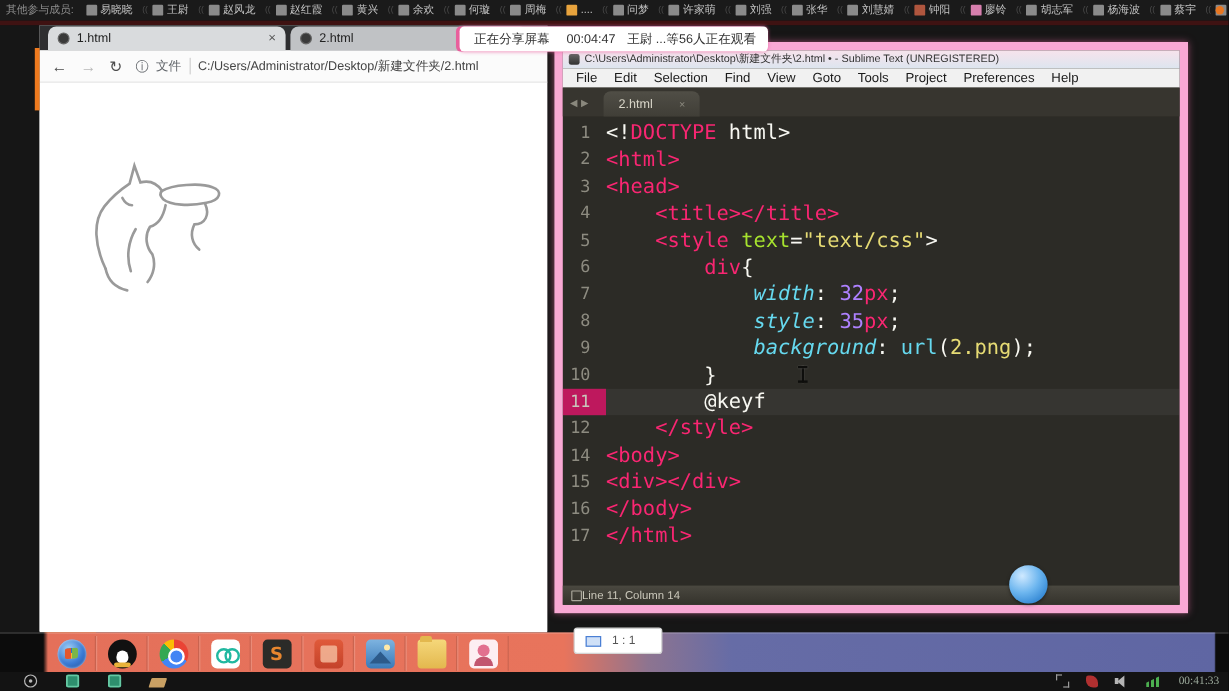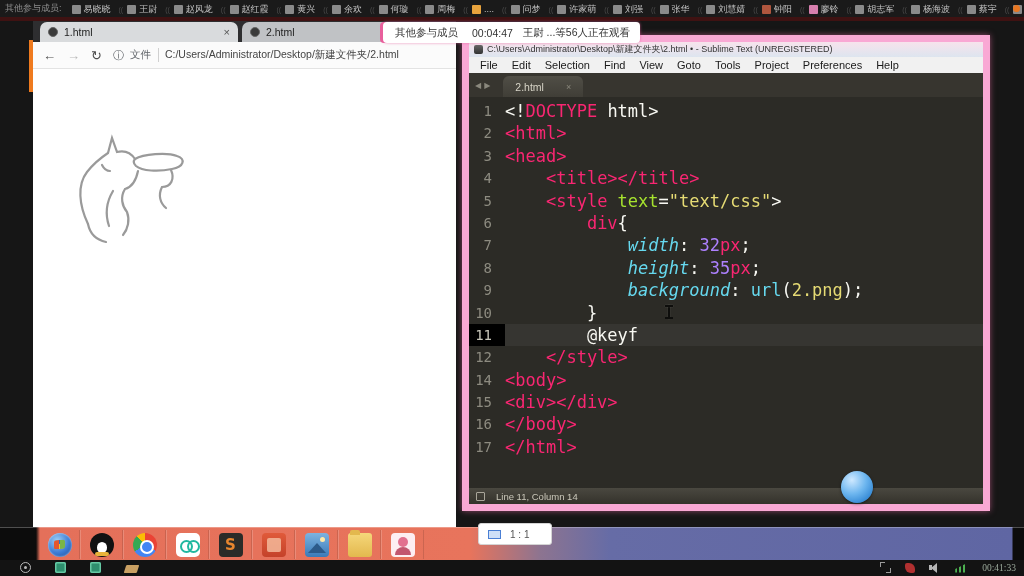--- a/index.html
+++ b/index.html
@@ -68,27 +68,27 @@
     letter-spacing:3px; }
   #st-tab { height:21px; background:linear-gradient(#504e46,#403e37); border-radius:6px 6px 0 0;
     display:flex; align-items:center; gap:22px; padding:0 12px; font-size:10.5px; color:#d8d5c8; }
   #st-tab-close { color:#8a887d; font-size:9px; }
   #st-editor { flex:1; position:relative; padding-top:3px; overflow:hidden;
     font-family:"DejaVu Sans Mono",monospace; font-size:17px; }
   .cl { display:flex; height:22.4px; line-height:22.4px; }
   .cl.current { background:rgba(255,255,255,.05); }
   .ln { width:36px; flex:none; text-align:right; padding-right:13px; color:#8d8b80;
     font-size:14px; }
-  .cl.current .ln { color:#c9c7bb; background:#000000; }
+  .cl.current .ln { color:#c9c7bb; background:#be185d; }
   .code-text { white-space:pre; }
   .tk-w { color:#f8f8f2; } .tk-p { color:#f92672; } .tk-g { color:#a6e22e; }
   .tk-y { color:#e6db74; } .tk-u { color:#ae81ff; }
   .tk-c { color:#66d9ef; font-style:italic; } .tk-ci { color:#66d9ef; }
   #st-statusbar { height:16px; background:linear-gradient(#4a4840,#34322b); display:flex;
-    align-items:center; gap:11px; padding:0 7px; flex:none; }
+    align-items:center; gap:0; padding:0 7px; flex:none; }
   #st-status-icon { width:9px; height:9px; border:1px solid #a9a69a; border-radius:1px; }
   #st-status-text { font-size:9.5px; color:#cac7ba; }
 
   
   #ibeam { position:absolute; left:665px; top:305px; width:8px; height:14px; z-index:20; }
   #ibeam::before { content:""; position:absolute; left:3px; top:0; width:2px; height:14px;
     background:#0e0e0c; box-shadow:0 0 1px rgba(255,255,255,.35); }
   #ibeam::after { content:""; position:absolute; left:0; top:0; width:8px; height:2px;
     background:#0e0e0c; box-shadow:0 12px 0 #0e0e0c, 0 0 1px rgba(255,255,255,.35); }
 
@@ -363,21 +363,21 @@
         <div class="cl">
           <span class="ln">6</span>
           <span class="code-text"><span class="tk-w">        </span><span class="tk-p">div</span><span class="tk-w">{</span></span>
         </div>
         <div class="cl">
           <span class="ln">7</span>
           <span class="code-text"><span class="tk-w">            </span><span class="tk-c">width</span><span class="tk-w">: </span><span class="tk-u">32</span><span class="tk-p">px</span><span class="tk-w">;</span></span>
         </div>
         <div class="cl">
           <span class="ln">8</span>
-          <span class="code-text"><span class="tk-w">            </span><span class="tk-c">height</span><span class="tk-w">: </span><span class="tk-u">35</span><span class="tk-p">px</span><span class="tk-w">;</span></span>
+          <span class="code-text"><span class="tk-w">            </span><span class="tk-c">style</span><span class="tk-w">: </span><span class="tk-u">35</span><span class="tk-p">px</span><span class="tk-w">;</span></span>
         </div>
         <div class="cl">
           <span class="ln">9</span>
           <span class="code-text"><span class="tk-w">            </span><span class="tk-c">background</span><span class="tk-w">: </span><span class="tk-ci">url</span><span class="tk-w">(</span><span class="tk-y">2.png</span><span class="tk-w">);</span></span>
         </div>
         <div class="cl">
           <span class="ln">10</span>
           <span class="code-text"><span class="tk-w">        }</span></span>
         </div>
         <div class="cl current">
@@ -408,21 +408,21 @@
     <div id="st-statusbar">
       <span id="st-status-icon"></span>
       <span id="st-status-text">Line 11, Column 14</span>
     </div>
   </div>
 
   <div id="ibeam"></div>
   <div id="blue-sphere"></div>
 
   <div id="share-pill">
-    <span id="share-status">其他参与成员</span>
+    <span id="share-status">正在分享屏幕</span>
     <span id="share-time">00:04:47</span>
     <span id="share-viewers">王尉 ...等56人正在观看</span>
   </div>
 
   <div id="zoom-tip">
     <span id="zoom-tip-icon"></span>
     <span id="zoom-tip-text">1 : 1</span>
   </div>
 
   <div id="taskbar">

